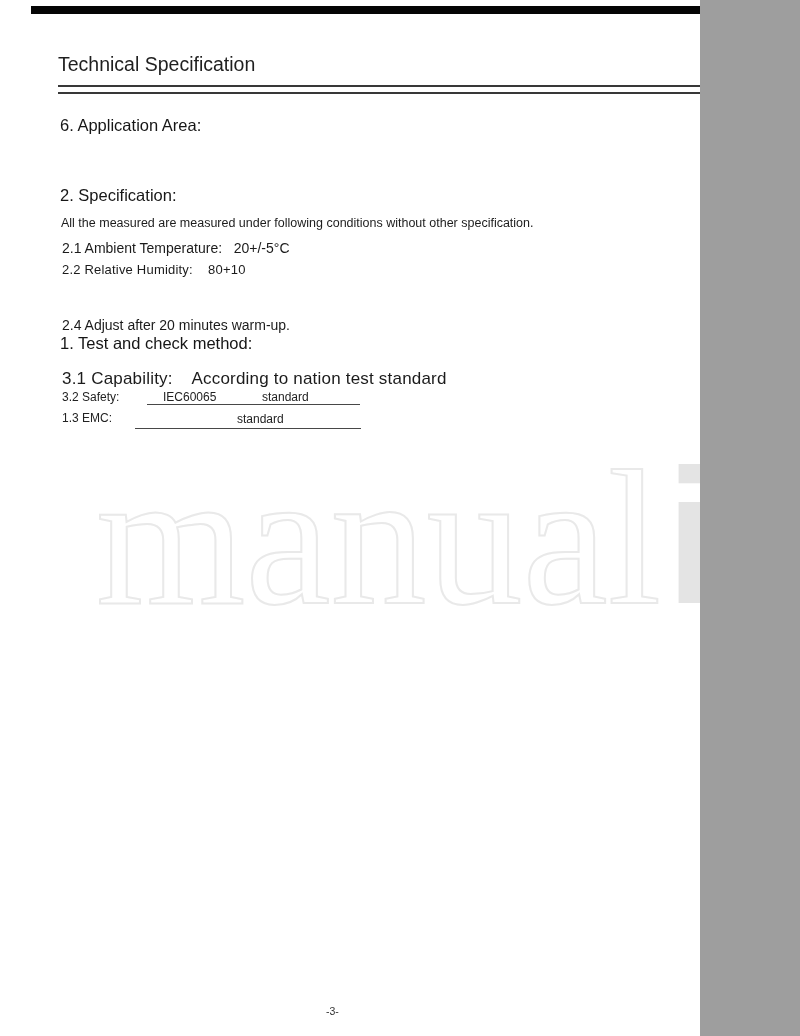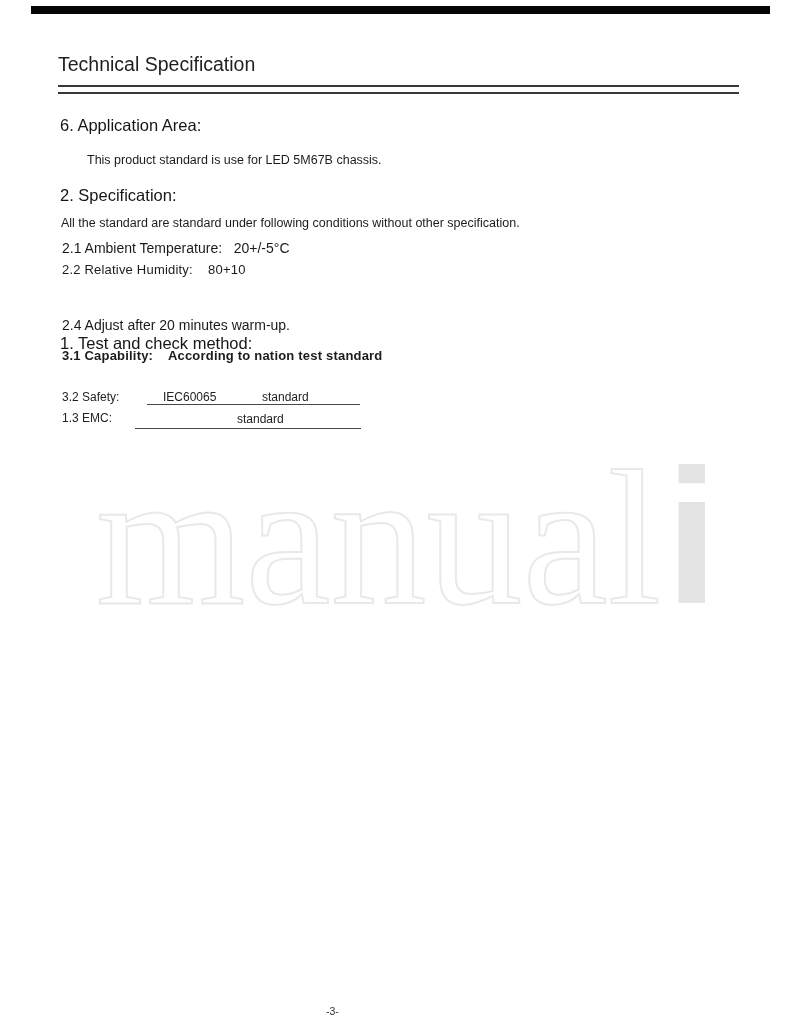--- a/index.html
+++ b/index.html
@@ -1,18 +1,18 @@
 <!DOCTYPE html>
 <html><head>
 <meta charset="utf-8">
 <style>
   html,body{margin:0;padding:0;background:#9e9e9e;}
   .page{
     position:relative;
-    width:800px;height:1036px;
+    width:700px;height:1036px;
     background:#ffffff;
     overflow:hidden;
     font-family:"Liberation Sans", sans-serif;
     color:#1a1a1a;
   }
   .abs{position:absolute;white-space:pre;}
   .scan-bar{
     position:absolute;left:31px;top:6px;width:739px;height:8px;
     background:#050505;
   }
@@ -32,21 +32,21 @@
   .h3{left:60px;top:334px;}
   .body-text{font-size:12.5px;line-height:15px;color:#1c1c1c;}
   .b1{left:87px;top:153px;}
   .b2{left:61px;top:216px;}
   .item{left:62px;font-size:13px;line-height:16px;color:#1b1b1b;letter-spacing:.2px;}
   .item-serif{font-family:Liberation Sans, sans-serif;font-size:14px;letter-spacing:0;}
   .i21{top:240px;}
   .i22{top:262px;}
   .i23{top:284px;}
   .i24{top:317px;}
-  .i31{left:62px;top:348px;font-size:13px;letter-spacing:.2px;color:#1b1b1b;font-weight:bold;}
+  .i31{left:62px;top:369px;font-size:17px;letter-spacing:.2px;color:#1b1b1b;}
   .small{font-size:12px;line-height:13px;color:#222;}
   .lab32{left:62px;top:391px;}
   .val32a{left:163px;top:391px;}
   .val32b{left:262px;top:391px;}
   .rule32{position:absolute;left:147px;top:404px;width:213px;height:0;border-top:1.6px solid #474747;}
   .lab33{left:62px;top:412px;}
   .val33{left:237px;top:413px;}
   .rule33{position:absolute;left:135px;top:428px;width:226px;height:0;border-top:1.6px solid #474747;}
   .watermark{
     position:absolute;left:96px;top:437px;height:210px;
@@ -73,24 +73,23 @@
 <body>
 
 <div class="page">
 
   <div class="scan-bar"></div>
 
   <div class="abs doc-title">Technical Specification</div>
   <div class="title-rule"></div>
 
   <div class="abs h-section h1">6. Application Area:</div>
-  <div class="abs body-text b1">This product standard is use for LED 5M67B chassis.</div>
 
   <div class="abs h-section h2">2. Specification:</div>
-  <div class="abs body-text b2">All the standard are standard under following conditions without other specification.</div>
+  <div class="abs body-text b2">All the measured are measured under following conditions without other specification.</div>
 
   <div class="abs item item-serif i21">2.1 Ambient Temperature:   20+/-5°C</div>
   <div class="abs item i22">2.2 Relative Humidity:    80+10</div>
   <div class="abs item item-serif i24">2.4 Adjust after 20 minutes warm-up.</div>
 
   <div class="abs h-section h3">1. Test and check method:</div>
   <div class="abs i31">3.1 Capability:    According to nation test standard</div>
 
   <div class="abs small lab32">3.2 Safety:</div>
   <div class="abs small val32a">IEC60065</div>

